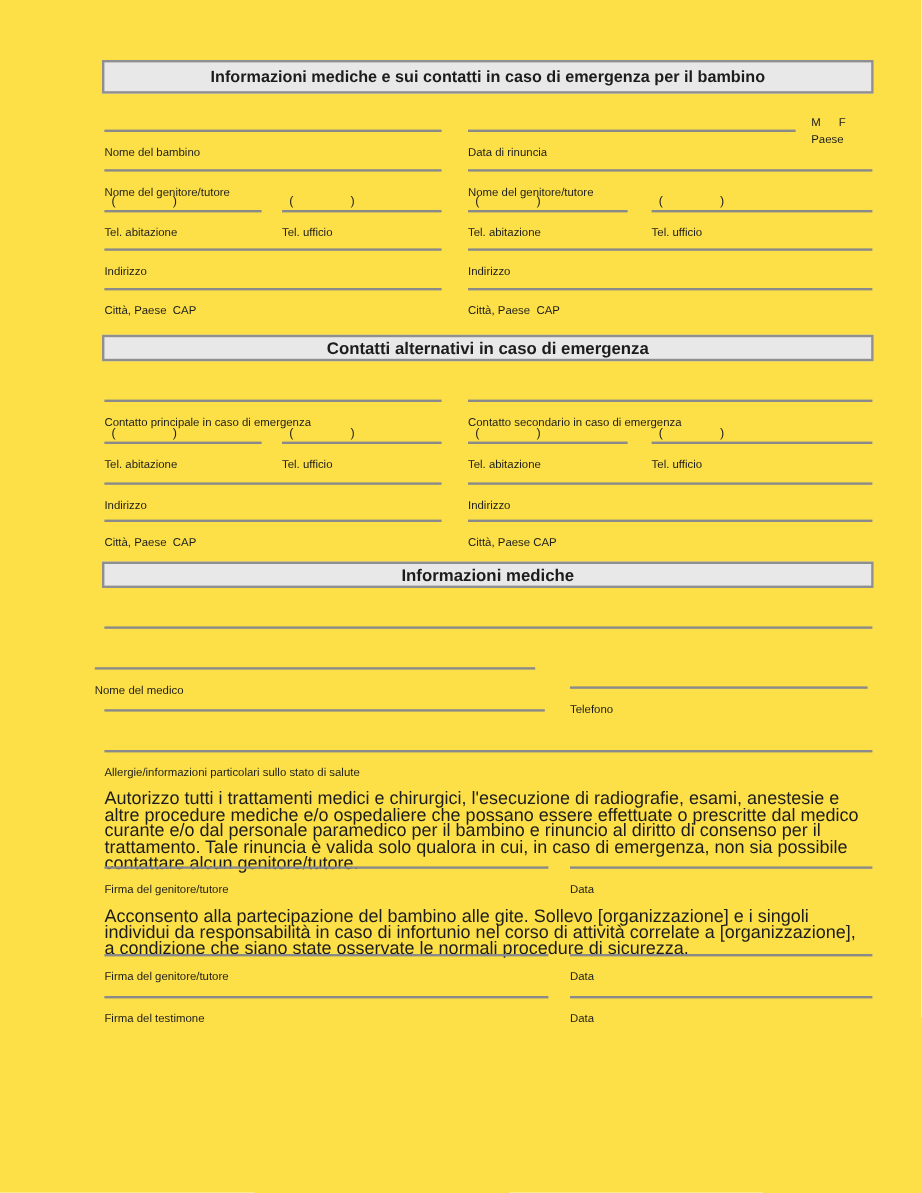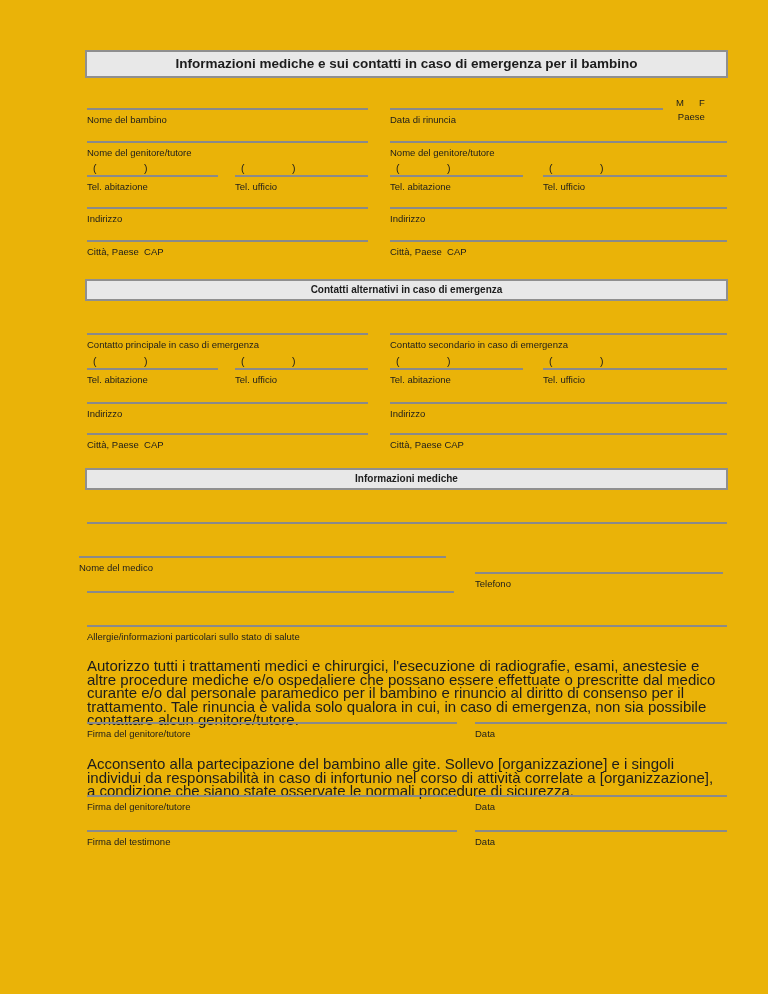--- a/index.html
+++ b/index.html
@@ -1,35 +1,35 @@
 <!DOCTYPE html>
 <html><head>
 <meta charset="utf-8">
 <style>
   html,body { margin:0; padding:0; background:#ffffff; }
   .page {
-    position:relative; width:768px; height:994px; background:#eab308;
+    position:relative; width:768px; height:994px; background:#fde047;
     font-family:"Liberation Sans", sans-serif; color:#1c1c1c; overflow:hidden;
   }
   .banner {
     position:absolute; left:85px; width:643px; box-sizing:border-box;
     background:#e8e8e8; border:2px solid #8f8f8f; text-align:center; font-weight:bold;
   }
   .banner.main { top:50px; height:28px; line-height:24px; font-size:13.5px; }
-  .banner.sec  { height:22px; line-height:18px; font-size:10px; }
+  .banner.sec  { height:22px; line-height:18px; font-size:14px; }
   .field { position:absolute; box-sizing:border-box; }
   .rule { height:2px; background:#8a8a8a; width:100%; }
-  .lbl  { font-size:9.5px; padding-top:4px; white-space:pre; color:#1c1c1c; }
+  .lbl  { font-size:9.5px; padding-top:12px; white-space:pre; color:#1c1c1c; }
   .parens { position:relative; height:13px; font-size:10.5px; padding-left:6px; color:#1c1c1c; }
   .parens .p2 { position:absolute; left:57px; top:0; }
   .para {
     position:absolute; left:87px; width:636px; font-size:15px; line-height:13.5px;
     color:#1c1c1c; text-align:left;
   }
-  .sexwrap { position:absolute; left:676px; top:97px; font-size:9.5px;text-align:right; }
+  .sexwrap { position:absolute; left:676px; top:97px; font-size:9.5px; }
   .sexwrap .f-opt { margin-left:15px; }
 </style>
 </head>
 <body>
 
 <div class="page">
 
   <div class="banner main">Informazioni mediche e sui contatti in caso di emergenza per il bambino</div>
 
   <div class="field" style="left:87px;top:108px;width:281px">

